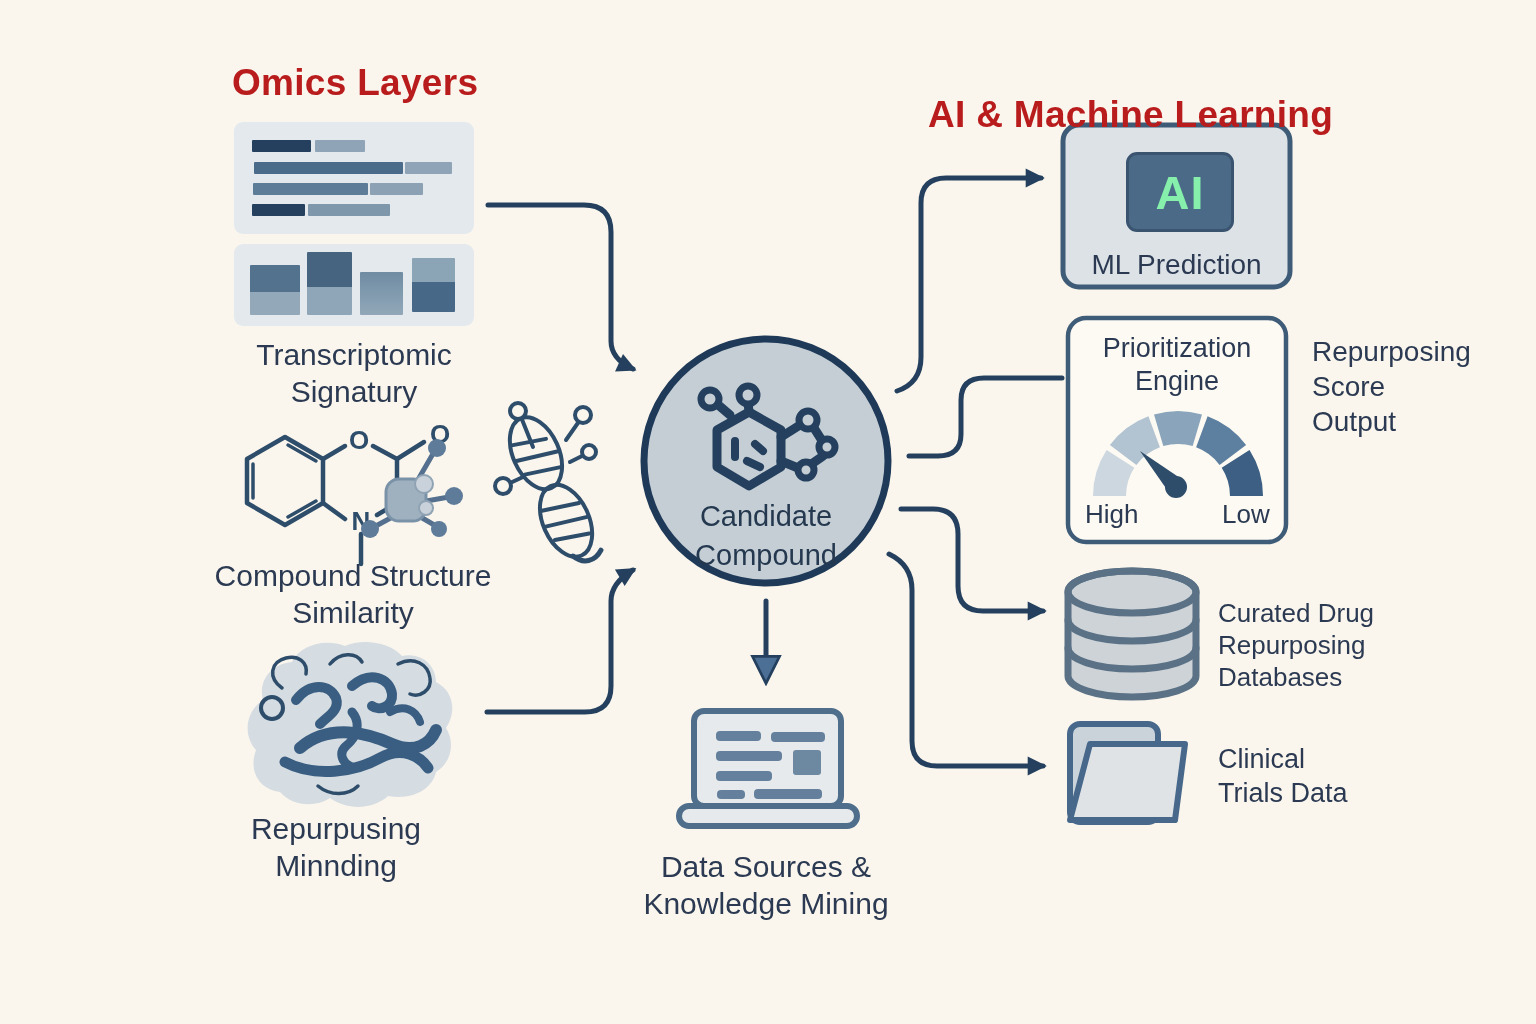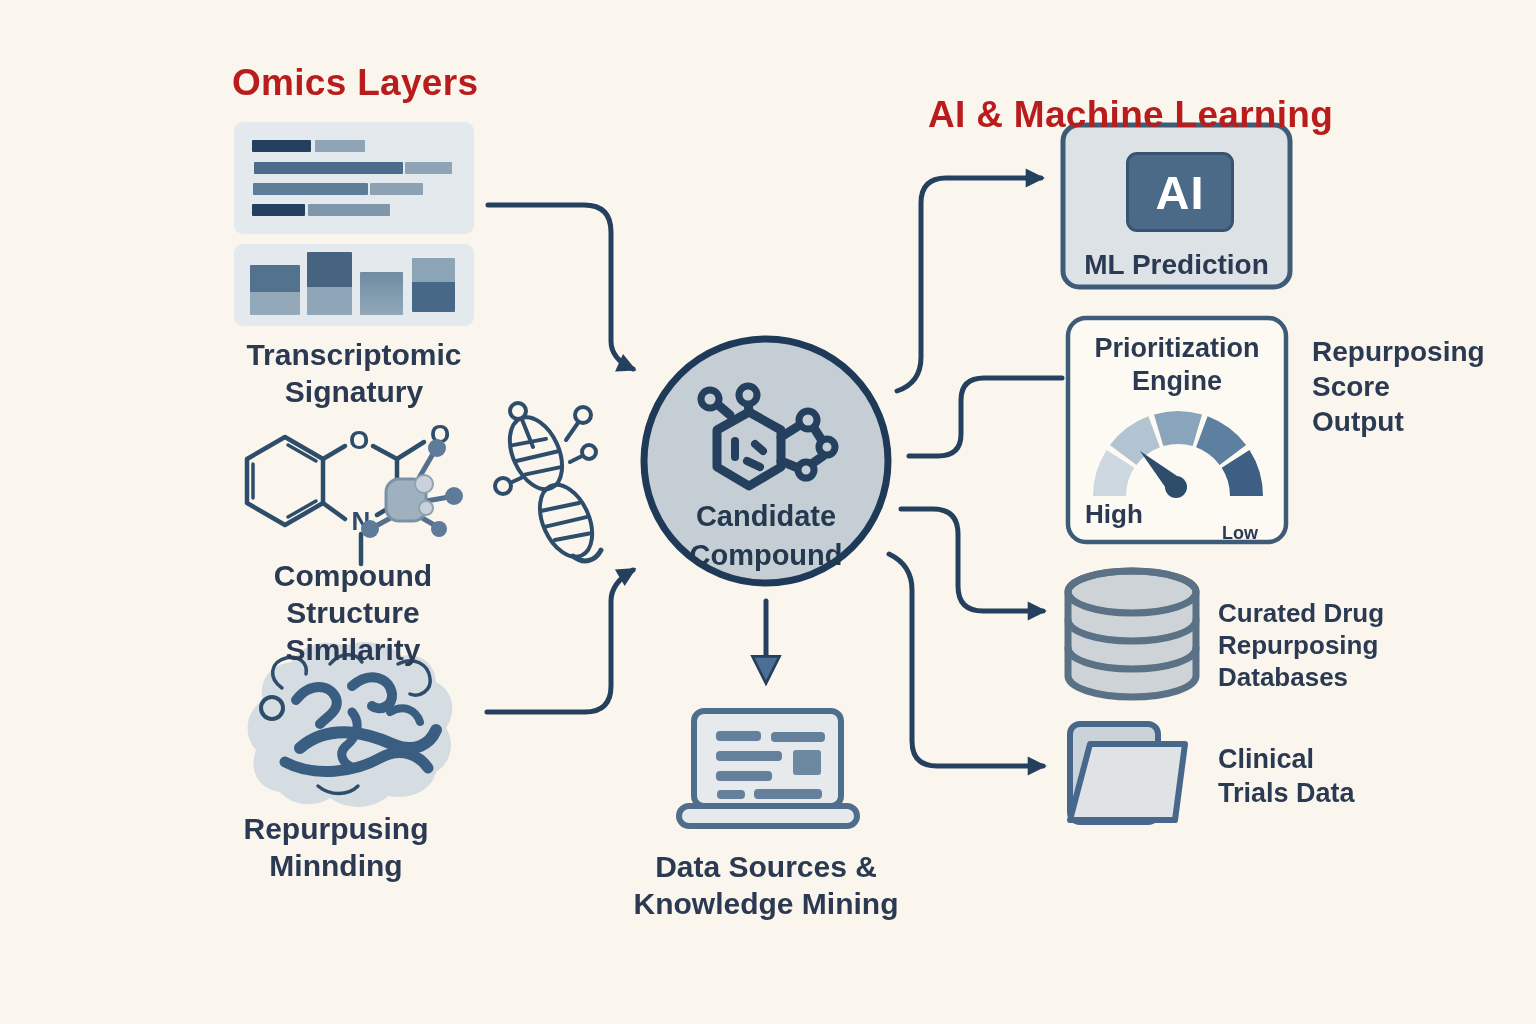--- a/index.html
+++ b/index.html
@@ -1,28 +1,28 @@
 <!DOCTYPE html>
 <html><head>
 <meta charset="utf-8">
 <style>
   html,body{margin:0;padding:0;background:#faf6ed;}
   .canvas{position:relative;width:1536px;height:1024px;background:#faf6ed;
           font-family:"Liberation Sans",sans-serif;color:#2b3a52;overflow:hidden;}
   .scene{position:absolute;left:0;top:0;}
-  .label{position:absolute;font-weight:700;color:#2b3a52;}
+  .label{position:absolute;font-weight:400;color:#2b3a52;}
   .label span{display:block;}
   .center{text-align:center;}
   .title{position:absolute;font-size:37px;font-weight:700;color:#b91c1c;letter-spacing:.3px;}
   .panel{position:absolute;background:#e4e9ee;border-radius:9px;}
   .bar{position:absolute;border-radius:1px;}
   .aichip{position:absolute;left:1126px;top:152px;width:102px;height:74px;
           background:#4a6a87;border:3px solid #3a5470;border-radius:11px;
           display:flex;align-items:center;justify-content:center;
-          color:#ffffff;font-size:47px;font-weight:700;letter-spacing:1px;}
+          color:#86efac;font-size:47px;font-weight:700;letter-spacing:1px;}
 </style>
 </head>
 <body>
 
 <div class="canvas">
 
   <svg class="scene" width="1536" height="1024" viewBox="0 0 1536 1024">
     <defs>
       <marker id="ah" viewBox="0 0 12 12" refX="9" refY="6" markerWidth="4.6" markerHeight="4.6" orient="auto-start-reverse">
         <path d="M1 1 L11 6 L1 11 Z" fill="#24405e"></path>
@@ -229,21 +229,21 @@
   </div>
 
   <div class="aichip">AI</div>
   <div class="label center" style="left:1063px;top:249px;width:227px;font-size:28px;">ML Prediction</div>
 
   <div class="label center" style="left:1068px;top:332px;width:218px;font-size:27px;line-height:33px;">
     <span>Prioritization</span>
     <span>Engine</span>
   </div>
   <div class="label" style="left:1085px;top:499px;font-size:26px;">High</div>
-  <div class="label" style="left:1222px;top:499px;font-size:18px;margin-top:24px;">Low</div>
+  <div class="label" style="left:1222px;top:499px;font-size:26px;">Low</div>
 
   <div class="label" style="left:1312px;top:334px;font-size:28px;line-height:35px;">
     <span>Repurposing</span>
     <span>Score</span>
     <span>Output</span>
   </div>
 
   <div class="label" style="left:1218px;top:597px;font-size:26px;line-height:32px;">
     <span>Curated Drug</span>
     <span>Repurposing</span>

